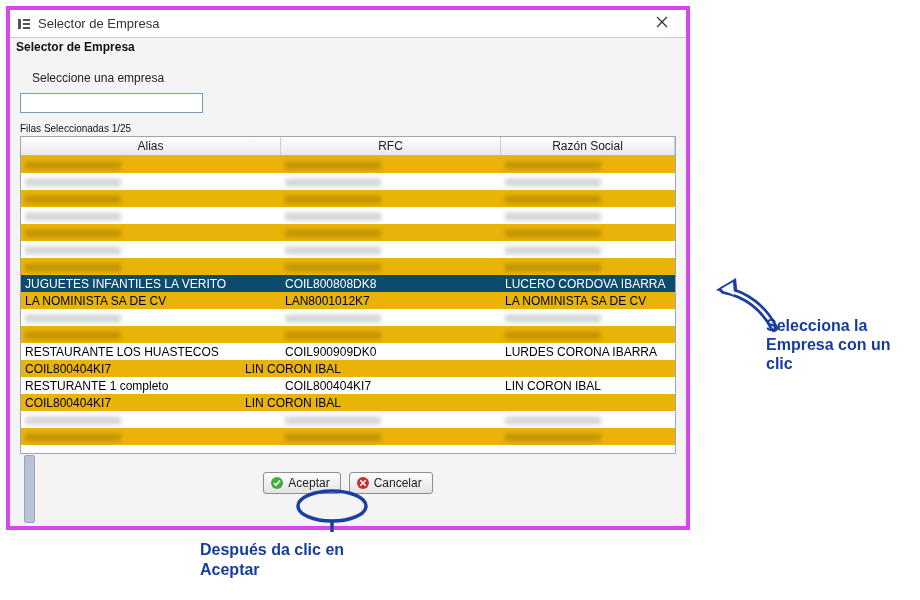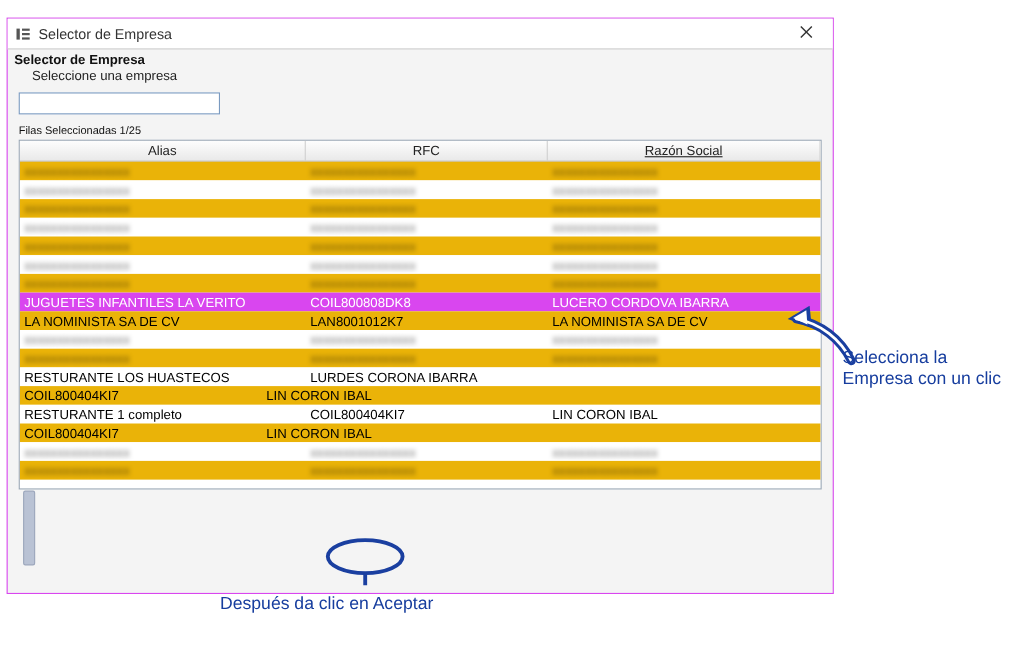--- a/index.html
+++ b/index.html
@@ -1,37 +1,37 @@
 <!DOCTYPE html>
 <html><head>
 <meta charset="utf-8">
 <style>
   * { box-sizing: border-box; font-family: "Segoe UI", Tahoma, sans-serif; }
   body { margin: 0; width: 920px; height: 600px; background: #fff; position: relative; }
 
   .window {
-    position: absolute; left: 6px; top: 16px; width: 752px; height: 524px;
-    border: 1px solid #d946ef; background: #f4f4f4;
+    position: absolute; left: 6px; top: 6px; width: 684px; height: 524px;
+    border: 4px solid #d946ef; background: #f4f4f4;
   }
   .titlebar {
     height: 28px; background: #fff; border-bottom: 1px solid #c9c9c9;
     display: flex; align-items: center; padding: 0 6px 0 6px;
     font-size: 13px; color: #333;
   }
   .titlebar .app-icon { width:16px; height:16px; margin-right:6px; display:inline-block; }
   .titlebar .app-icon svg { display:block; }
   .titlebar .spacer { flex: 1; }
   .titlebar .close { width: 36px; height: 100%; display:flex; align-items:center; justify-content:center; cursor:pointer; }
   .titlebar .close svg { width:12px; height:12px; }
 
   .subheader {
     padding: 2px 6px 0 6px; font-size: 12px; color: #111;
   }
   .subheader .bold { font-weight: 700; }
-  .subheader .instr { margin-left: 16px; color: #222; font-weight: 400; padding-top:1px; }
+  .subheader .instr { margin-left: 16px; color: #222; font-weight: 400; padding-top:1px;margin-top:16px; }
 
   .searchbox {
     margin: 8px 10px 6px 10px;
     height: 20px; background:#fff; border:1px solid #7a9ac0;
   }
 
   .sel-count { margin: 4px 10px 0 10px; font-size: 10px; color:#111; }
 
   .grid-wrap {
     margin: 2px 10px 0 10px; height: 318px; border:1px solid #9aa7b5;
@@ -41,31 +41,31 @@
   .grid-header {
     display:flex; height:19px; font-size:12px;
     background: linear-gradient(#fdfdfd,#e9e9e9);
     border-bottom:1px solid #b5b5b5;
   }
   .grid-header .hcell {
     border-right:1px solid #cfcfcf; text-align:center; line-height:19px; color:#222;
   }
   .hcell.alias { width: 260px; }
   .hcell.rfc   { width: 220px; }
-  .hcell.razon { flex:1;text-decoration:underline; }
+  .hcell.razon { flex:1; }
 
   .grid-body { position:relative; }
   .row { display:flex; height:17px; font-size:12px; align-items:center; }
   .row .cell { white-space:nowrap; overflow:hidden; padding-left:4px; }
   .cell.alias { width:260px; }
   .cell.rfc   { width:220px; }
   .cell.razon { flex:1; }
   .row.even-stripe { background:#eab308; }
   .row.odd-stripe  { background:#ffffff; }
-  .row.selected { background:#d946ef; color:#fff; }
+  .row.selected { background:#0c4a6e; color:#fff; }
   .row.blur .cell span { filter: blur(2.5px); opacity:0.55; }
 
   .scrollbar {
     width:16px; background:#dfe3ea; border-left:1px solid #c5c5c5; position:relative;
   }
   .scrollbar .thumb {
     position:absolute; left:2px; right:2px; top:2px; height:68px;
     background:#b9c2d4; border:1px solid #9aa5bb; border-radius:2px;
   }
 
@@ -74,21 +74,21 @@
   }
   .btn {
     height:22px; padding:0 10px 0 6px; font-size:12px; color:#222;
     background:linear-gradient(#fdfdfd,#e4e4e4); border:1px solid #8f8f8f;
     border-radius:3px; display:flex; align-items:center; cursor:pointer;
   }
   .btn .ico { width:14px; height:14px; margin-right:4px; display:inline-flex; align-items:center; justify-content:center; }
 
   
   .callout {
-    position:absolute; color:#163d9e; font-weight:400; font-size:16px;
+    position:absolute; color:#163d9e; font-weight:700; font-size:16px;
   }
   #callout1 { left:766px; top:316px; width:150px; line-height:1.2; }
   #callout2 { left:200px; top:540px; width:200px; line-height:1.25; }
 
   .arrow1 { position:absolute; left:716px; top:278px; width:70px; height:60px; pointer-events:none; }
   .circle-accept { position:absolute; left:292px; top:488px; width:80px; height:46px; pointer-events:none; }
 
 </style>
 </head>
 <body>
@@ -181,21 +181,22 @@
             <div class="cell alias"><span>xxxxxxxxxxxxxxxx</span></div>
             <div class="cell rfc"><span>xxxxxxxxxxxxxxxx</span></div>
             <div class="cell razon"><span>xxxxxxxxxxxxxxxx</span></div>
           </div>
           <div class="row even-stripe blur">
             <div class="cell alias"><span>xxxxxxxxxxxxxxxx</span></div>
             <div class="cell rfc"><span>xxxxxxxxxxxxxxxx</span></div>
             <div class="cell razon"><span>xxxxxxxxxxxxxxxx</span></div>
           </div>
           <div class="row odd-stripe">
-            <div class="cell alias"><span>RESTURANTE LOS HUASTECOS</span></div>
+            <div class="cell alias"><span>RESTAURANTE LOS HUASTECOS</span></div>
+            <div class="cell rfc"><span>COIL900909DK0</span></div>
             <div class="cell razon"><span>LURDES CORONA IBARRA</span></div>
           </div>
           <div class="row even-stripe">
             <div class="cell rfc"><span>COIL800404KI7</span></div>
             <div class="cell razon"><span>LIN CORON IBAL</span></div>
           </div>
           <div class="row odd-stripe">
             <div class="cell alias"><span>RESTURANTE 1 completo</span></div>
             <div class="cell rfc"><span>COIL800404KI7</span></div>
             <div class="cell razon"><span>LIN CORON IBAL</span></div>
@@ -214,20 +215,41 @@
             <div class="cell rfc"><span>xxxxxxxxxxxxxxxx</span></div>
             <div class="cell razon"><span>xxxxxxxxxxxxxxxx</span></div>
           </div>
         </div>
     </div>
     <div class="scrollbar">
       <div class="thumb"></div>
     </div>
   </div>
 
+  <div class="footer">
+    <div class="btn">
+      <span class="ico">
+        <svg viewBox="0 0 14 14">
+            <circle cx="7" cy="7" r="6" fill="#3fae3a"></circle>
+            <polyline points="4,7 6,9 10,4.5" fill="none" stroke="#fff" stroke-width="1.6"></polyline>
+          </svg>
+      </span>
+      <span>Aceptar</span>
+    </div>
+    <div class="btn">
+      <span class="ico">
+        <svg viewBox="0 0 14 14">
+            <circle cx="7" cy="7" r="6" fill="#d12b2b"></circle>
+            <line x1="4.3" y1="4.3" x2="9.7" y2="9.7" stroke="#fff" stroke-width="1.6"></line>
+            <line x1="9.7" y1="4.3" x2="4.3" y2="9.7" stroke="#fff" stroke-width="1.6"></line>
+          </svg>
+      </span>
+      <span>Cancelar</span>
+    </div>
+  </div>
 </div>
 
 <svg class="arrow1" viewBox="0 0 70 60">
   <path d="M58,50 C48,30 30,16 8,12" fill="none" stroke="#1a3fa0" stroke-width="8" stroke-linecap="round"></path>
   <polygon points="0,12 20,0 22,20" fill="#1a3fa0"></polygon>
   <path d="M58,50 C48,30 30,16 8,12" fill="none" stroke="#fff" stroke-width="2.5" stroke-linecap="round"></path>
   <polygon points="5,11 17,4 18,17" fill="#fff"></polygon>
 </svg>
 <div id="callout1" class="callout">Selecciona la Empresa con un clic</div>
 

